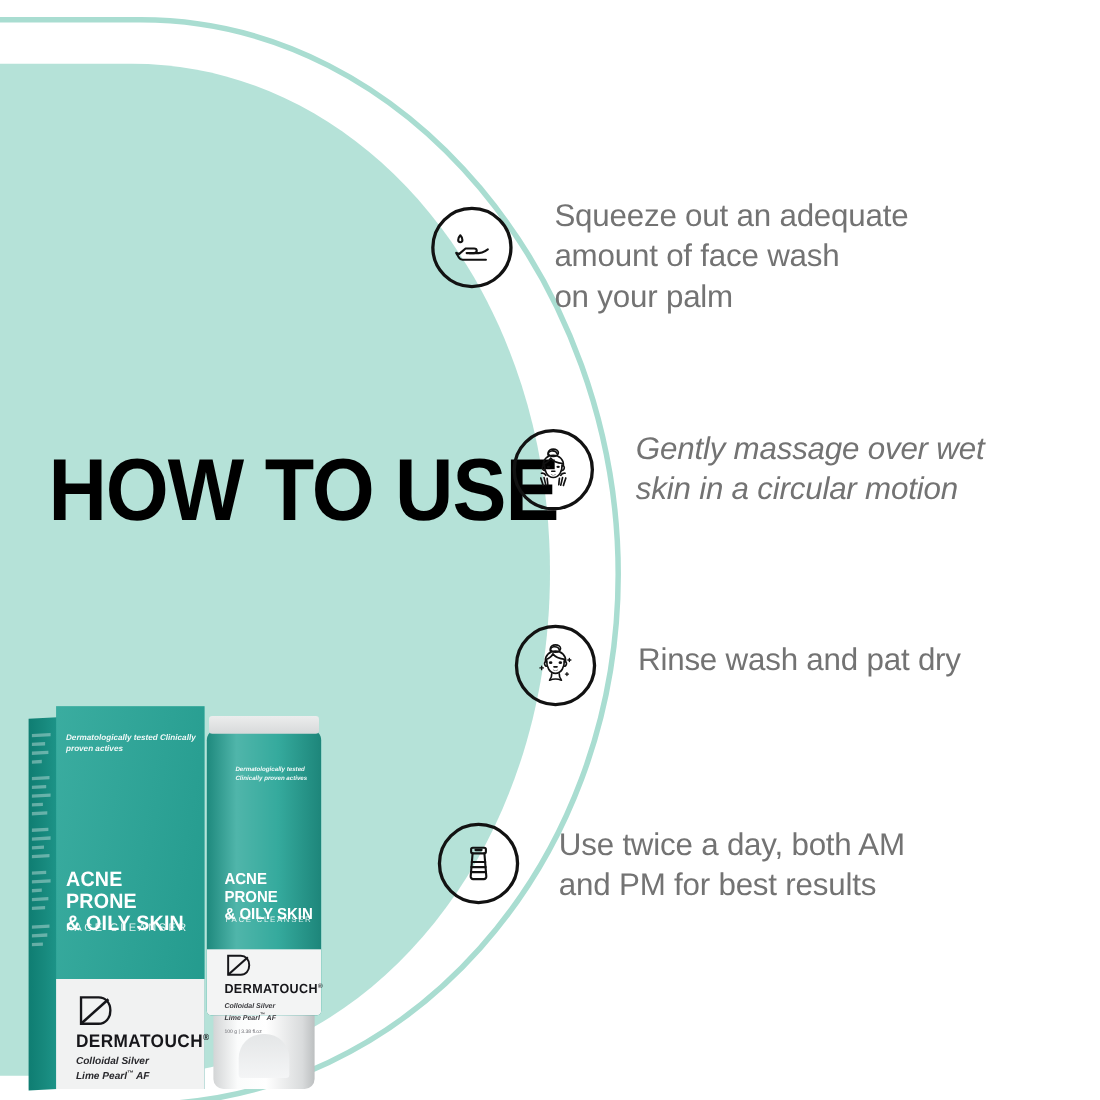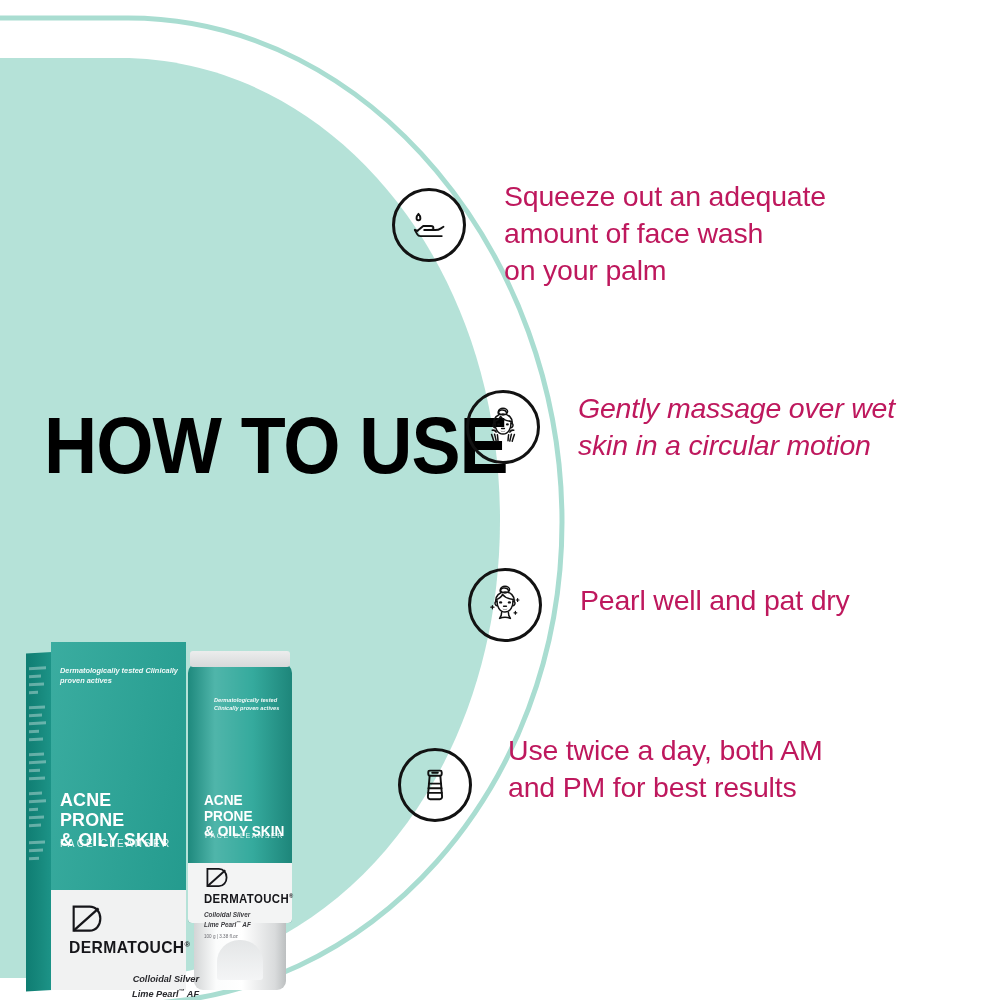--- a/index.html
+++ b/index.html
@@ -39,21 +39,21 @@
     border-radius:50%;
     background:transparent;
     display:flex; align-items:center; justify-content:center;
   }
   .step-icon svg { display:block; }
   .step-text {
     position:absolute;
     font-family:"Liberation Sans", sans-serif;
     font-size:28.5px;
     line-height:37px;
-    color:#be185d;
+    color:#737373;
     white-space:pre-line;
     letter-spacing:-0.2px;
   }
 
   
   .product { position:absolute; left:0px; top:600px; width:340px; height:400px; }
 
   
   .carton { position:absolute; left:26px; top:42px; width:160px; height:348px; }
   .carton-spine {
@@ -101,22 +101,22 @@
   .carton-brandblock { position:absolute; left:43px; top:262px; width:130px; z-index:4; }
   .brand-mark { width:36px; height:32px; display:block; }
   .brand-name {
     font-family:"Liberation Sans Narrow","Liberation Sans", sans-serif;
     font-weight:700; font-size:16.5px; letter-spacing:.4px;
     color:#16161a; margin-top:2px; transform:scaleX(.95);
     transform-origin:left center;
   }
   .brand-name sup { font-size:8px; vertical-align:super; }
   .carton-variant {
-    margin-top:17px; font-size:9.2px; line-height:11.5px;
-    font-style:italic; font-weight:600; color:#2a2a2e; white-space:pre-line;text-align:right;
+    margin-top:2px; font-size:9.2px; line-height:11.5px;
+    font-style:italic; font-weight:600; color:#2a2a2e; white-space:pre-line;
   }
   .carton-variant sup{font-size:6px;vertical-align:super;}
 
   
   .tube { position:absolute; left:182px; top:45px; width:118px; height:345px; }
   .tube-cap {
     position:absolute; left:12px; bottom:0; width:92px; height:72px;
     background:linear-gradient(90deg,#d3d5d6 0%,#fbfcfc 24%,#ffffff 52%,#d9dbdc 88%,#bcbfc0 100%);
     border-radius:4px 4px 9px 9px;
   }
@@ -250,35 +250,35 @@
         <path d="M20.6 31.6c0 2.4-.4 3.8-1.6 5"></path>
         <path d="M27.4 31.6c0 2.4.4 3.8 1.6 5"></path>
         <path d="M18.6 37.4c3.4-1.4 7.4-1.4 10.8 0"></path>
         <g stroke-width="1.2">
           <path d="M11.4 24.6v3.2M9.8 26.2h3.2"></path>
           <path d="M36.6 17.6v2.8M35.2 19h2.8"></path>
           <path d="M34.4 30.4v2.8M33 31.8h2.8"></path>
         </g>
       </svg>
     </div>
-    <div class="step-text" style="left:580px; top:582px; width:370px;">Pearl well and pat dry</div>
+    <div class="step-text" style="left:580px; top:582px; width:370px;">Rinse wash and pat dry</div>
   </div>
 
   <div class="step">
     <div class="step-icon" style="left:398px; top:748px;">
       <svg viewBox="0 0 48 48" width="46" height="46" fill="none" stroke="#111" stroke-width="2" stroke-linecap="round" stroke-linejoin="round">
         <rect x="17" y="9" width="14" height="5.4" rx="1.6"></rect>
         <path d="M18.4 14.4 16.6 36.2c-.1 1.4.9 2.6 2.3 2.6h10.2c1.4 0 2.4-1.2 2.3-2.6L29.6 14.4"></path>
         <path d="M21.2 11.2h5.6" stroke-width="2.2"></path>
         <path d="M17.6 22.6h12.8"></path>
         <path d="M17.2 27.4h13.6"></path>
         <path d="M16.9 32.2h14.2"></path>
       </svg>
     </div>
-    <div class="step-text" style="left:508px; top:732px; width:390px;">Use twice a day, both AM
+    <div class="step-text" style="left:508px; top:750px; width:390px;">Use twice a day, both AM
 and PM for best results</div>
   </div>
 
   <div class="product">
 
     <div class="carton">
       <div class="carton-spine">
         <div class="spine-lines">
           <i style="width:17px"></i>
             <i style="width:12px"></i>

